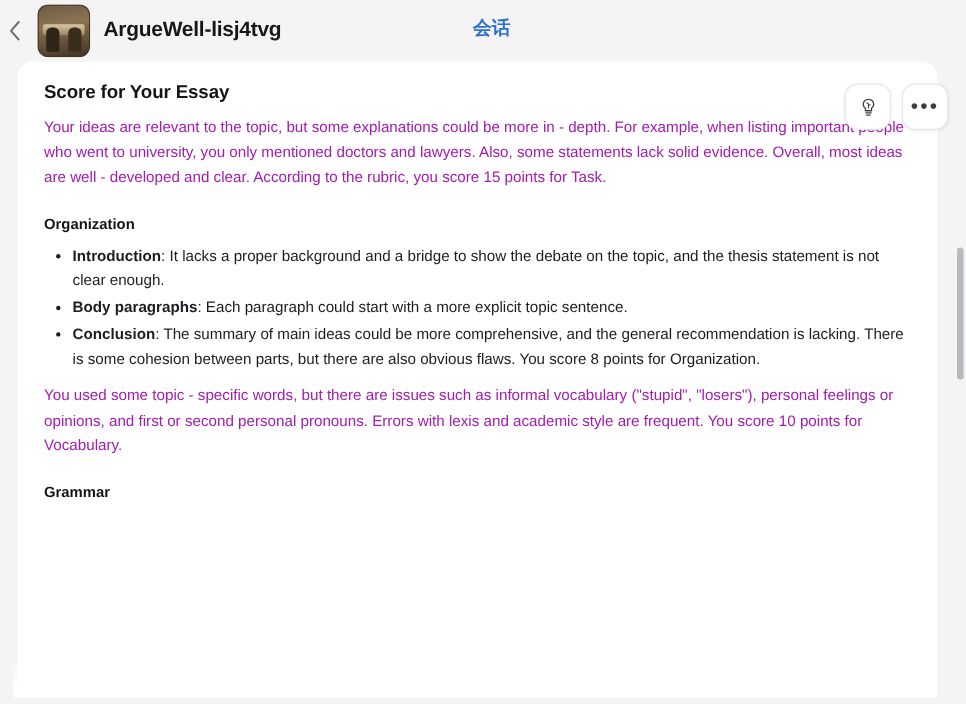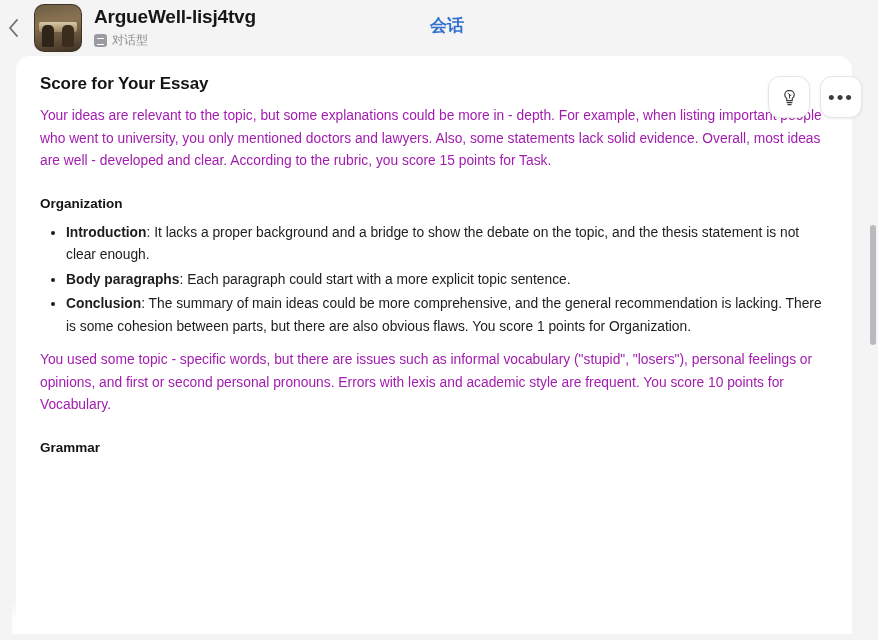--- a/index.html
+++ b/index.html
@@ -254,24 +254,20 @@
 
     <div class="avatar">
       <div class="sky"></div>
       <div class="rail"></div>
       <div class="figL"></div>
       <div class="figR"></div>
     </div>
 
     <div class="title-wrap">
       <div class="app-title">ArgueWell-lisj4tvg</div>
-      <div class="subtitle-row">
-        <span class="chat-badge-icon"></span>
-        <span class="subtitle">对话型</span>
-      </div>
     </div>
 
     <div class="header-center-link">
       <span>会话</span>
     </div>
   </div>
 
   <div class="card">
     <div class="card-inner">
 
@@ -281,21 +277,21 @@
 
       <h2 class="section-h">Organization</h2>
       <ul class="bullets">
         <li>
           <span class="b">Introduction</span><span>: It lacks a proper background and a bridge to show the debate on the topic, and the thesis statement is not clear enough.</span>
         </li>
         <li>
           <span class="b">Body paragraphs</span><span>: Each paragraph could start with a more explicit topic sentence.</span>
         </li>
         <li>
-          <span class="b">Conclusion</span><span>: The summary of main ideas could be more comprehensive, and the general recommendation is lacking. There is some cohesion between parts, but there are also obvious flaws. You score 1 points for Organization.</span>
+          <span class="b">Conclusion</span><span>: The summary of main ideas could be more comprehensive, and the general recommendation is lacking. There is some cohesion between parts, but there are also obvious flaws. You score 8 points for Organization.</span>
         </li>
       </ul>
 
       <p class="para">You used some topic - specific words, but there are issues such as informal vocabulary ("stupid", "losers"), personal feelings or opinions, and first or second personal pronouns. Errors with lexis and academic style are frequent. You score 10 points for Vocabulary.</p>
 
       <h2 class="section-h">Grammar</h2>
 
     </div>
   </div>
 

